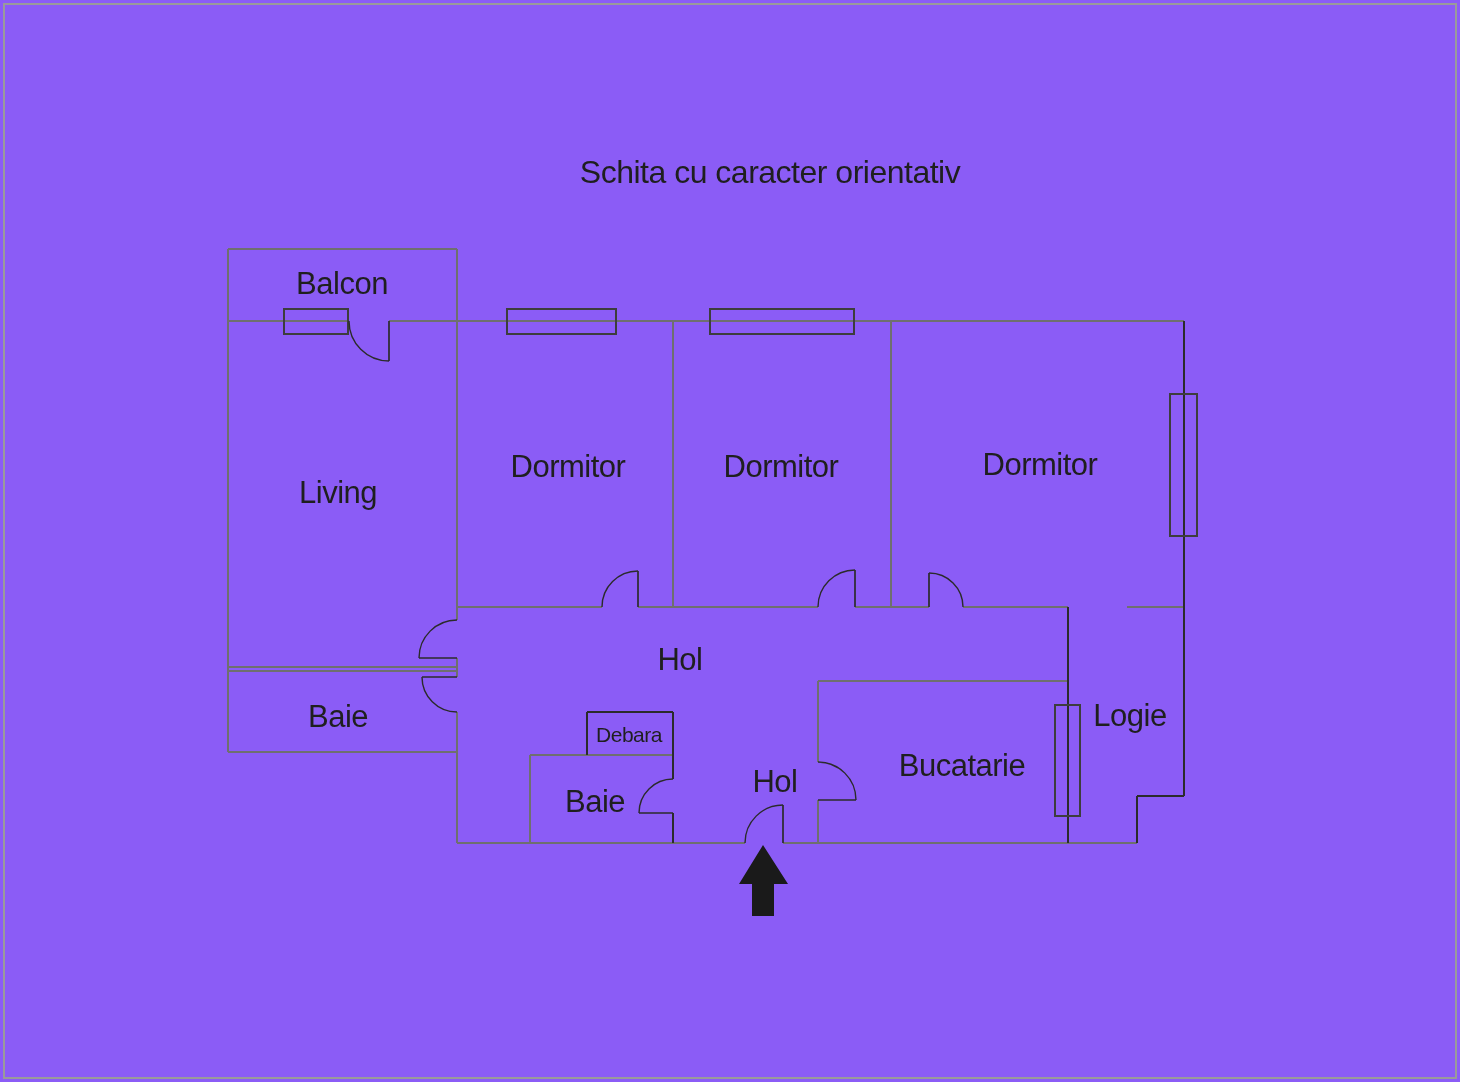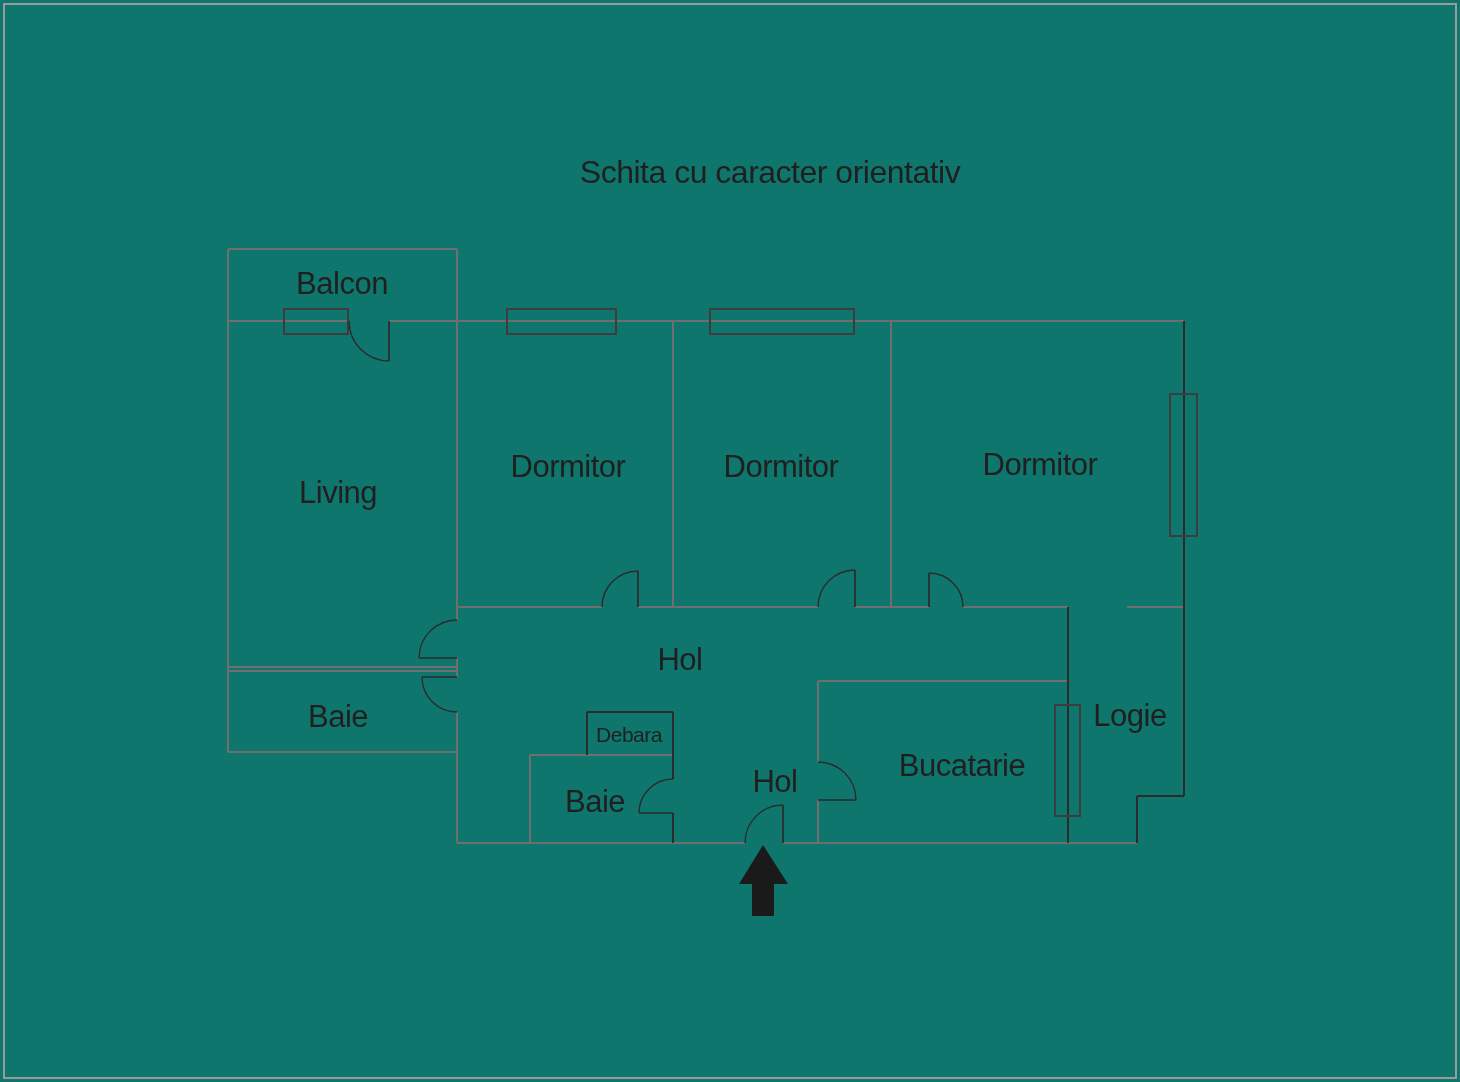--- a/index.html
+++ b/index.html
@@ -1,16 +1,16 @@
 <!DOCTYPE html>
 <html><head>
 <meta charset="utf-8">
 <style>
   html,body{margin:0;padding:0;background:#ffffff;}
-  .stage{position:relative;width:1460px;height:1082px;background:#0f766e;overflow:hidden;}
+  .stage{position:relative;width:1460px;height:1082px;background:#8b5cf6;overflow:hidden;}
   svg{display:block;}
   svg text{font-family:"Liberation Sans","DejaVu Sans",sans-serif;}
   .title-text{text-anchor:middle;dominant-baseline:central;fill:#1f1f1f;font-size:32px;letter-spacing:-0.5px;}
   .room-text{text-anchor:middle;dominant-baseline:central;fill:#1f1f1f;letter-spacing:-0.5px;}
   [data-name="entrance-arrow"]{fill:#1a1a1a;stroke:none;}
   [data-name="canvas-frame"]{fill:none;stroke:#9a9a9a;stroke-width:2;}
 </style>
 </head>
 <body>
 

